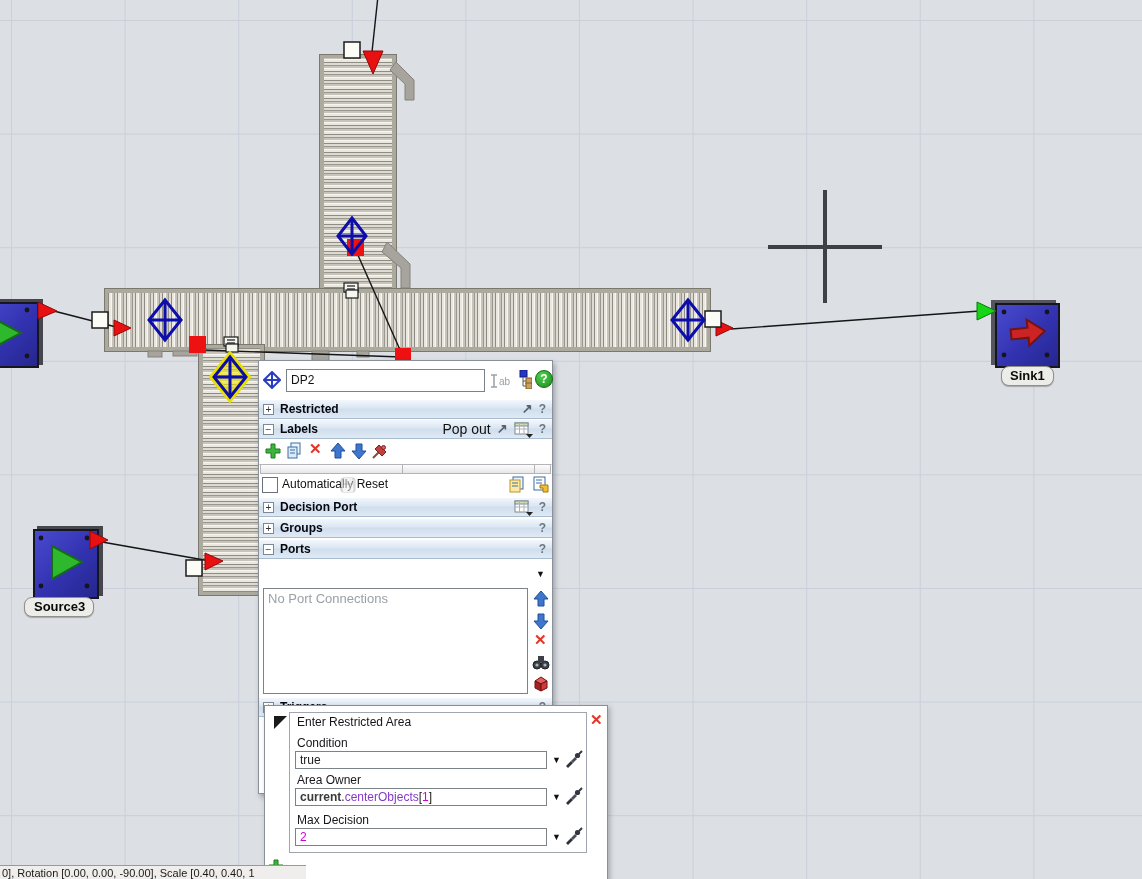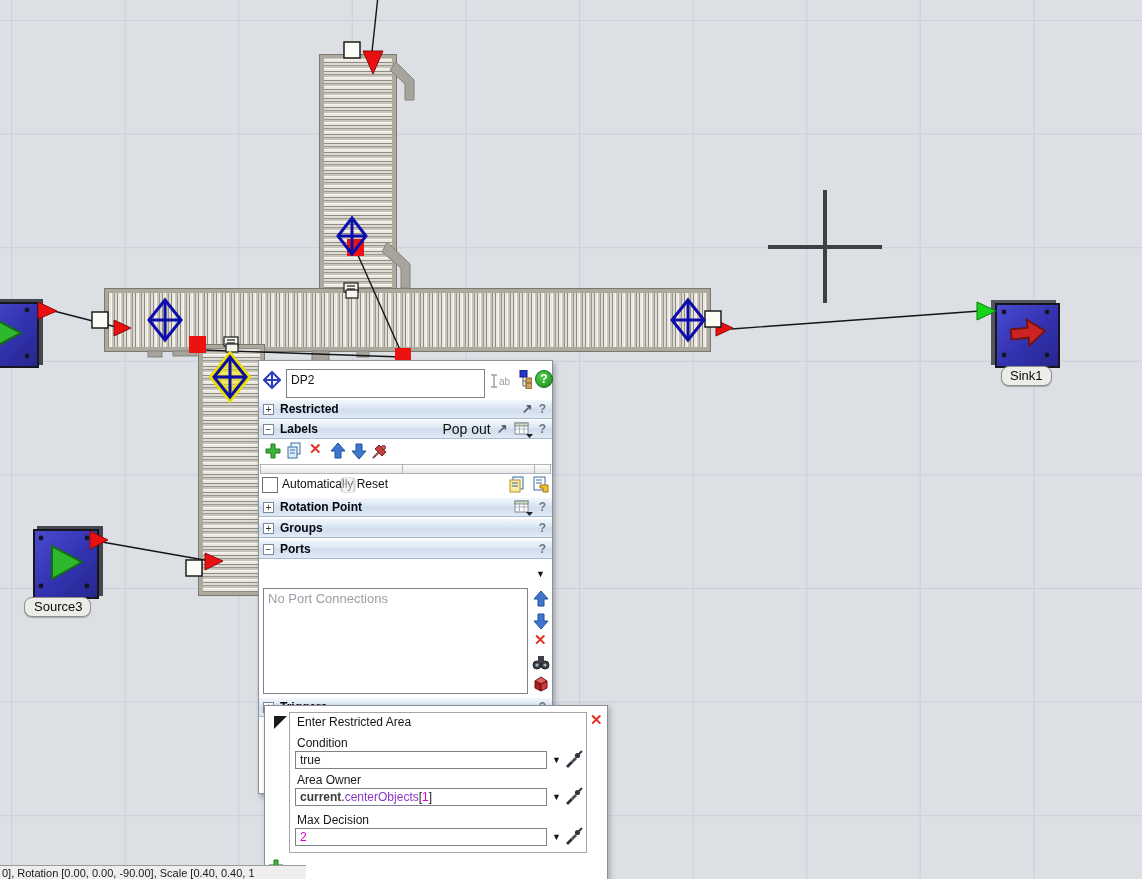--- a/index.html
+++ b/index.html
@@ -12,21 +12,21 @@
   
   .conv{position:absolute;box-sizing:border-box;z-index:2;outline:1px solid #7b796f;}
   .conv-h{border:solid #aca99f;border-width:4px 3px;
     background:repeating-linear-gradient(90deg,#8e8c82 0 1px,#e9e7df 1px 3px,#f7f5ee 3px 4px,#c7c5bb 4px 6px,#9a988e 6px 7px,#dddbd2 7px 9px);}
   .conv-v{border:solid #aca99f;border-width:3px 4px;
     background:repeating-linear-gradient(0deg,#8e8c82 0 1px,#e9e7df 1px 3px,#f7f5ee 3px 4px,#c7c5bb 4px 6px,#9a988e 6px 7px,#dddbd2 7px 9px);}
   
   .box3d{position:absolute;z-index:4;border:2px solid #16161e;
     background:linear-gradient(135deg,#4a4ad0 0%,#3232b0 55%,#26268e 100%);}
   .pill{position:absolute;z-index:6;background:#ecece8;border:1px solid #8f8f8b;border-radius:8px;
-    padding:1px 8px 2px 8px;font-weight:normal;font-size:13px;color:#0a0a0a;box-shadow:0 1px 1px rgba(0,0,0,.25);}
+    padding:1px 8px 2px 8px;font-weight:bold;font-size:13px;color:#0a0a0a;box-shadow:0 1px 1px rgba(0,0,0,.25);}
   
   .overlay{position:absolute;left:0;top:0;z-index:5;pointer-events:none;}
   
   .panel{position:absolute;left:258px;top:360px;width:295px;height:434px;background:#fff;z-index:10;
     border:1px solid #8a9099;box-shadow:2px 3px 5px rgba(40,50,60,.35);box-sizing:border-box;}
   .sect{position:absolute;left:0;width:293px;height:20px;display:flex;align-items:center;box-sizing:border-box;
     background:linear-gradient(#f2f7fc,#dae6f2 45%,#cfdded 50%,#e0eaf5);
     border-top:1px solid #fff;border-bottom:1px solid #a8bccf;}
   .expbox{width:11px;height:11px;margin:0 6px 0 4px;background:#fff;border:1px solid #7d8894;
     font-size:10px;line-height:9px;text-align:center;color:#333;box-sizing:border-box;}
@@ -181,21 +181,21 @@
 
   <div class="panel">
 
     <svg class="icon18" style="position:absolute;left:4px;top:10px;">
       <g stroke="#2a3cc0" stroke-width="2" fill="none">
         <polygon points="9,1 17,9 9,17 1,9"></polygon>
           <line x1="9" y1="1" x2="9" y2="17"></line>
           <line x1="1" y1="9" x2="17" y2="9"></line>
       </g>
     </svg>
-    <div class="field" style="left:27px;top:8px;width:199px;height:29px;line-height:17px;">DP2</div>
+    <div class="field" style="left:27px;top:8px;width:199px;height:23px;line-height:17px;">DP2</div>
     <svg width="22" height="18" style="position:absolute;left:230px;top:11px;">
       <g stroke="#98a0a8" stroke-width="1.5">
           <line x1="2" y1="3" x2="8" y2="3"></line>
           <line x1="5" y1="3" x2="5" y2="15"></line>
           <line x1="2" y1="15" x2="8" y2="15"></line>
         </g>
       <text x="10" y="13" font-size="10" fill="#98a0a8">ab</text>
     </svg>
     <svg width="18" height="19" style="position:absolute;left:255px;top:9px;">
       <rect x="6" y="0" width="7" height="7" fill="#2438c8" stroke="#101880"></rect>
@@ -281,21 +281,21 @@
       <svg class="icon18" style="position:absolute;left:273px;top:0;">
         <rect x="2" y="1" width="11" height="13" fill="#fff" stroke="#3a6ea5"></rect>
         <line x1="4" y1="4" x2="10" y2="4" stroke="#3a6ea5"></line>
           <line x1="4" y1="7" x2="10" y2="7" stroke="#3a6ea5"></line>
         <polygon points="8,9 16,9 16,16 11,16 11,12 8,12" fill="#f0c030" stroke="#a07810"></polygon>
         </svg>
     </div>
 
     <div class="sect" style="top:136px;">
       <span class="expbox">+</span>
-      <b>Rotation Point</b>
+      <b>Decision Port</b>
       <span class="sright">
         <svg width="19" height="17">
           <rect x="1" y="2" width="13" height="11" fill="#fff" stroke="#808890"></rect>
           <rect x="1" y="2" width="13" height="3" fill="#cfe0b8" stroke="#808890"></rect>
           <line x1="5.5" y1="2" x2="5.5" y2="13" stroke="#aab2ba"></line>
             <line x1="10" y1="2" x2="10" y2="13" stroke="#aab2ba"></line>
           <line x1="1" y1="8" x2="14" y2="8" stroke="#aab2ba"></line>
           <polygon points="12,13 19,13 15.5,17" fill="#222"></polygon>
         </svg>
         <span class="qmark">?</span>

